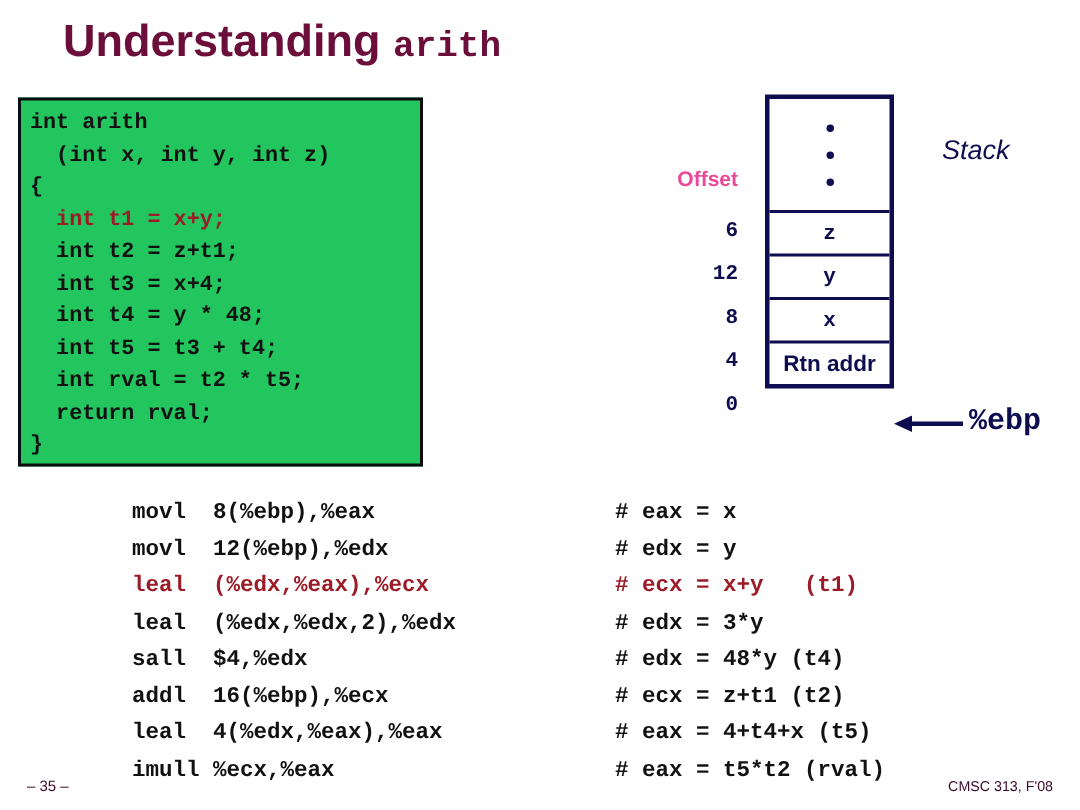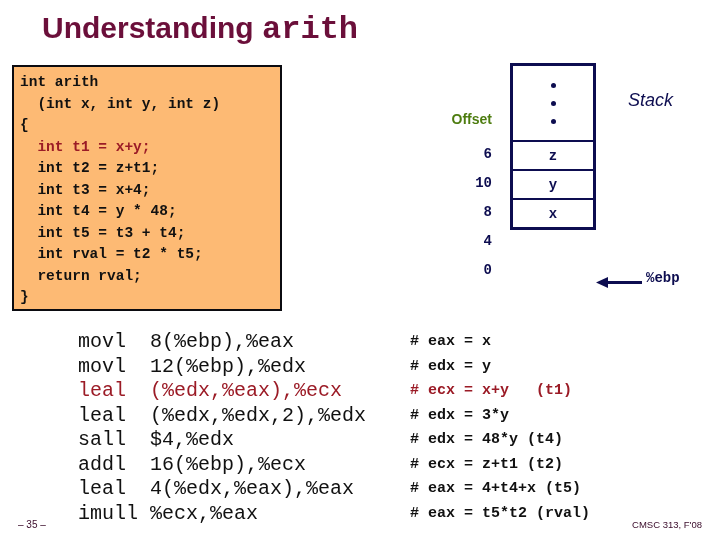--- a/index.html
+++ b/index.html
@@ -23,33 +23,33 @@
     top: 11px;
     font-family: "Liberation Sans", sans-serif;
     font-size: 30px;
     font-weight: bold;
     color: #6B0F3A;
     letter-spacing: 0px;
     white-space: pre;
   }
   #slide-title .mono {
     font-family: "Liberation Mono", monospace;
-    font-size: 32px;
+    font-size: 24px;
     font-weight: bold;
     margin-top: 46px;
   }
 
   
   #code-box {
     position: absolute;
     left: 12px;
     top: 65px;
     width: 270px;
     height: 246px;
-    background: #fdba74;
+    background: #22c55e;
     border: 2px solid #0B0B10;
     box-sizing: border-box;
   }
   #code-lines {
     position: absolute;
     left: 6px;
     top: 5px;
     font-family: "Liberation Mono", monospace;
     font-size: 14.5px;
     font-weight: bold;
@@ -73,21 +73,21 @@
   }
   #offset-label {
     position: absolute;
     left: 412px;
     top: 111px;
     width: 80px;
     text-align: right;
     font-family: "Liberation Sans", sans-serif;
     font-size: 14px;
     font-weight: bold;
-    color: #4d7c0f;
+    color: #ec4899;
     white-space: pre;
   }
   .offset-num {
     position: absolute;
     left: 412px;
     width: 80px;
     text-align: right;
     font-family: "Liberation Mono", monospace;
     font-size: 14px;
     font-weight: bold;
@@ -142,34 +142,34 @@
     left: 596px;
     top: 277px;
     width: 48px;
     height: 11px;
   }
   #ebp-reg-label {
     position: absolute;
     left: 646px;
     top: 270px;
     font-family: "Liberation Mono", monospace;
-    font-size: 14px;
+    font-size: 20px;
     font-weight: bold;
     color: #0D0D50;
     white-space: pre;
   }
 
   
   #asm-col {
     position: absolute;
-    left: 78px;
+    left: 88px;
     top: 330px;
     font-family: "Liberation Mono", monospace;
-    font-size: 20px;
-    font-weight: normal;
+    font-size: 15px;
+    font-weight: bold;
     line-height: 24.5px;
     color: #111111;
     white-space: pre;
   }
   #cmt-col {
     position: absolute;
     left: 410px;
     top: 330px;
     font-family: "Liberation Mono", monospace;
     font-size: 15px;
@@ -207,32 +207,33 @@
 <div id="slide-title"><span>Understanding </span><span class="mono">arith</span></div>
 
 <div id="code-box">
   <div id="code-lines"><div class="code-line">int arith</div><div class="code-line">  (int x, int y, int z)</div><div class="code-line">{</div><div class="code-line hl" style="color: rgb(155, 27, 38);">  int t1 = x+y;</div><div class="code-line">  int t2 = z+t1;</div><div class="code-line">  int t3 = x+4;</div><div class="code-line">  int t4 = y * 48;</div><div class="code-line">  int t5 = t3 + t4;</div><div class="code-line">  int rval = t2 * t5;</div><div class="code-line">  return rval;</div><div class="code-line">}</div></div>
 </div>
 
 <div id="stack-label">Stack</div>
 <div id="offset-label">Offset</div>
 <div id="offsets-container">
     <div class="offset-num" style="top: 146px;">6</div>
-    <div class="offset-num" style="top: 175px;">10</div>
+    <div class="offset-num" style="top: 175px;">12</div>
     <div class="offset-num" style="top: 204px;">8</div>
     <div class="offset-num" style="top: 233px;">4</div>
     <div class="offset-num" style="top: 262px;">0</div>
   </div>
 
 <div id="stack-table">
   <div id="stack-dots-cell" class="stack-cell first"><div class="dot"></div><div class="dot"></div><div class="dot"></div></div>
   <div id="stack-rows">
       <div class="stack-cell">z</div>
       <div class="stack-cell">y</div>
       <div class="stack-cell">x</div>
+      <div class="stack-cell sans">Rtn addr</div>
     </div>
 </div>
 
 <svg id="ebp-arrow" viewBox="0 0 48 11">
   <line x1="46" y1="5.5" x2="10" y2="5.5" stroke="#0D0D50" stroke-width="3"></line>
   <polygon points="0,5.5 12,0 12,11" fill="#0D0D50"></polygon>
 </svg>
 <div id="ebp-reg-label">%ebp</div>
 
 <div id="asm-col"><div class="asm-line">movl  8(%ebp),%eax</div><div class="asm-line">movl  12(%ebp),%edx</div><div class="asm-line hl" style="color: rgb(155, 27, 38);">leal  (%edx,%eax),%ecx</div><div class="asm-line">leal  (%edx,%edx,2),%edx</div><div class="asm-line">sall  $4,%edx</div><div class="asm-line">addl  16(%ebp),%ecx</div><div class="asm-line">leal  4(%edx,%eax),%eax</div><div class="asm-line">imull %ecx,%eax</div></div>

